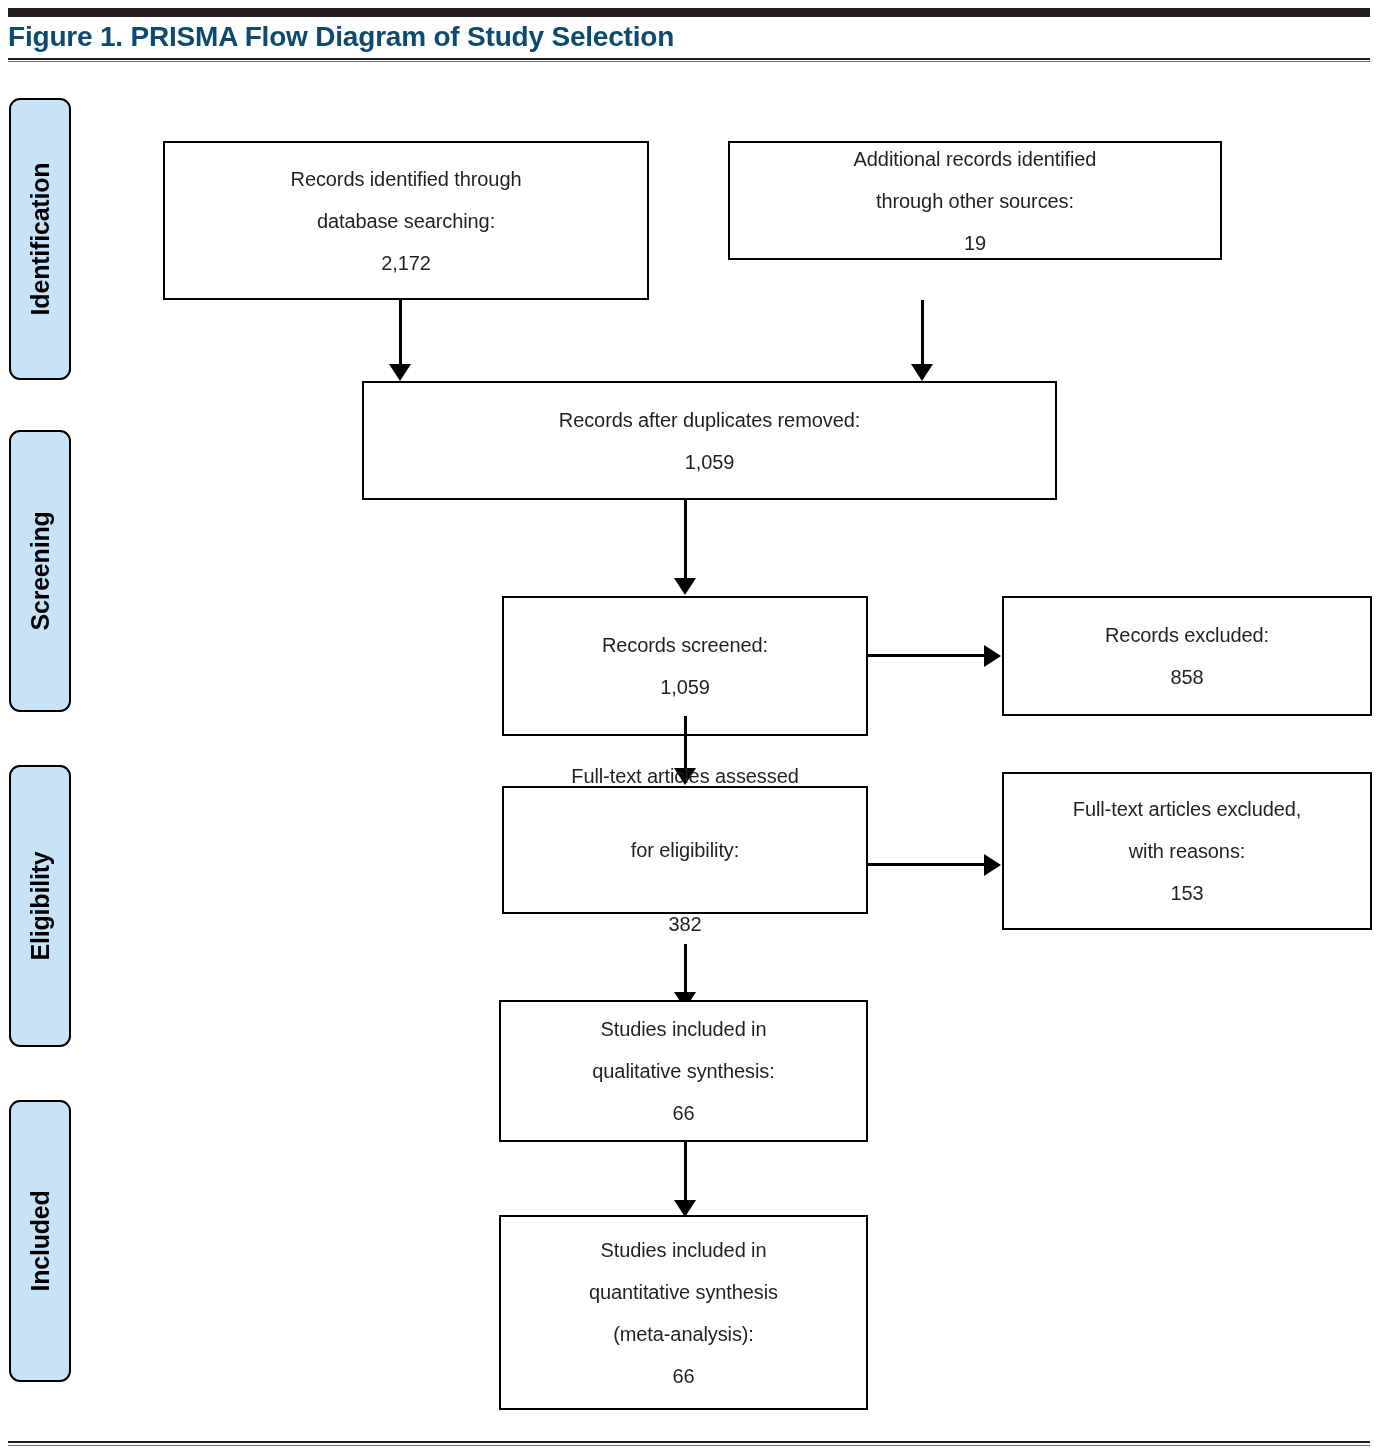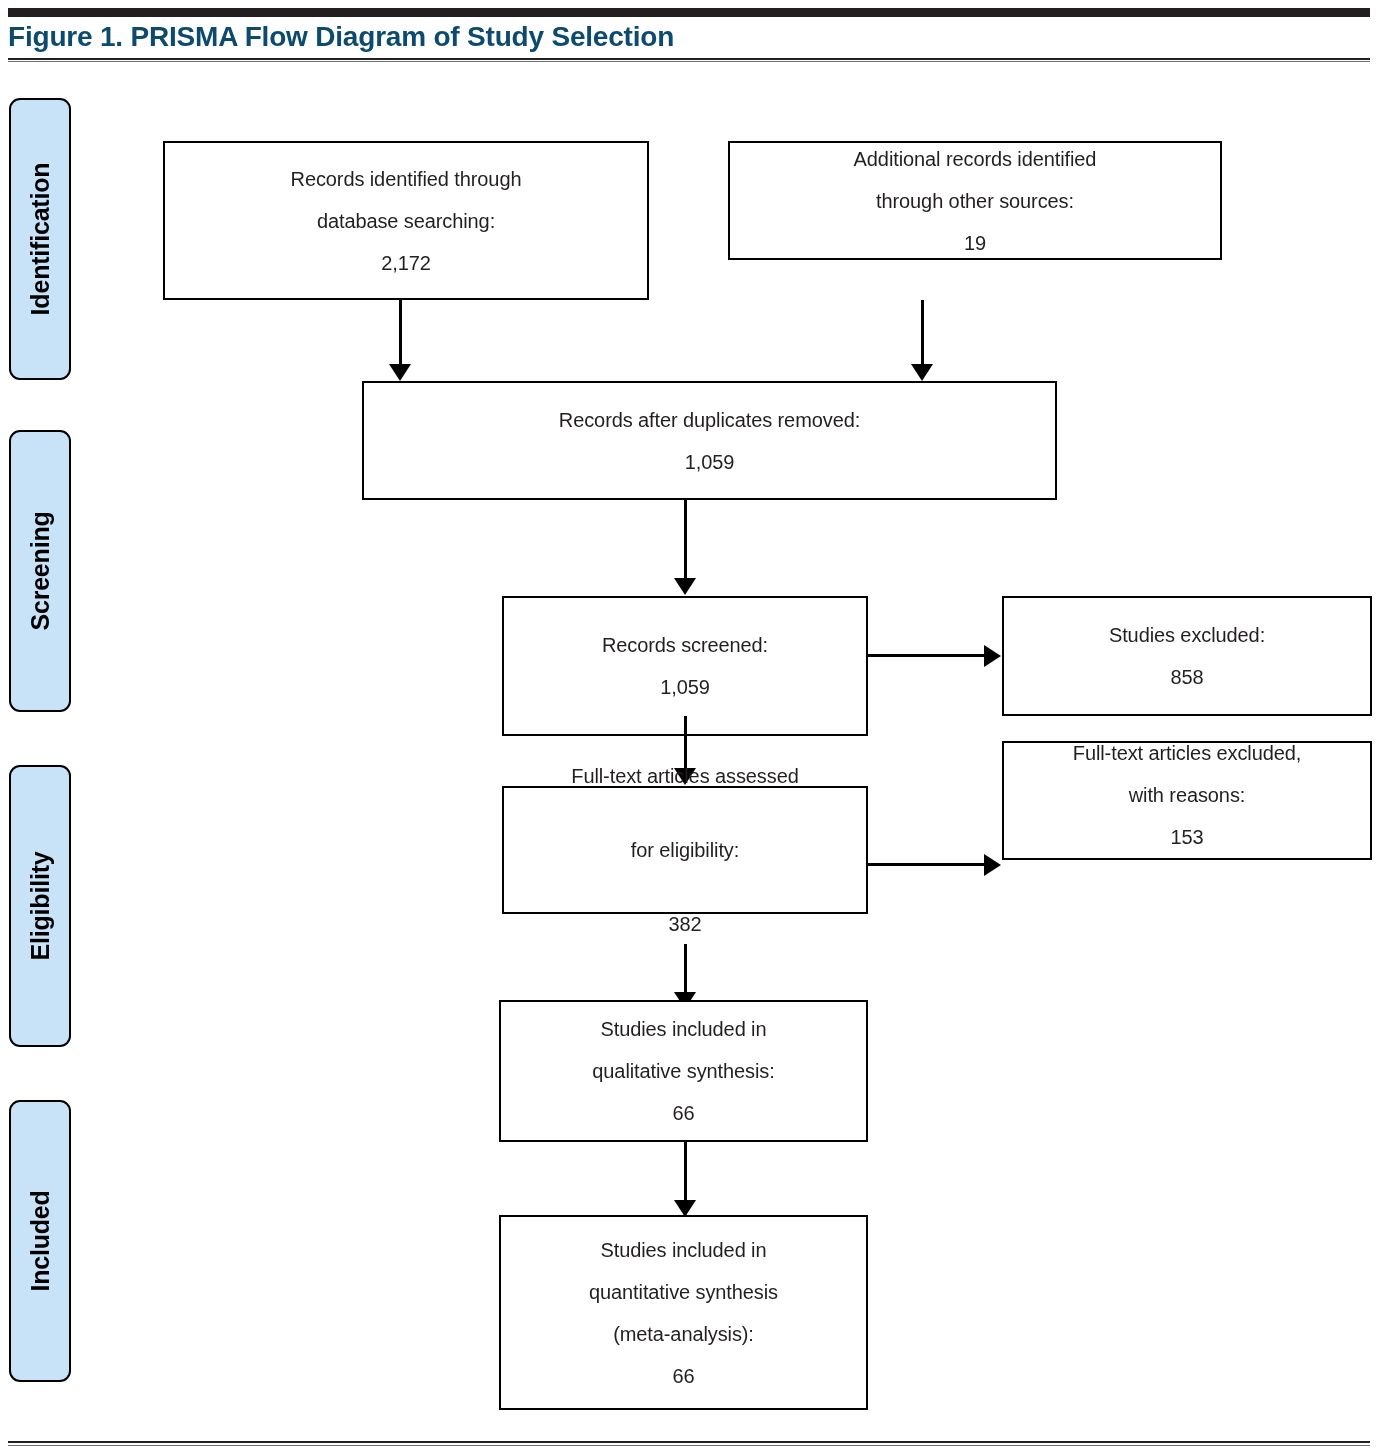--- a/index.html
+++ b/index.html
@@ -187,37 +187,37 @@
 
   <div class="node" style="left:502px; top:596px; width:366px; height:140px;">
     <span class="line">Records screened:</span>
     <span class="line">1,059</span>
   </div>
 
   <div class="hline" style="left:868px; top:654px; width:117px;"></div>
   <div class="arrow-right" style="left:984px; top:645px;"></div>
 
   <div class="node" style="left:1002px; top:596px; width:370px; height:120px;">
-    <span class="line">Studies excluded:</span>
+    <span class="line">Records excluded:</span>
     <span class="line">858</span>
   </div>
 
   <div class="vline" style="left:684px; top:716px; height:54px;"></div>
   <div class="arrow-down" style="left:674px; top:768px;"></div>
 
   <div class="node" style="left:502px; top:786px; width:366px; height:128px;gap:32px;">
     <span class="line">Full-text articles assessed</span>
     <span class="line">for eligibility:</span>
     <span class="line">382</span>
   </div>
 
   <div class="hline" style="left:868px; top:863px; width:117px;"></div>
   <div class="arrow-right" style="left:984px; top:854px;"></div>
 
-  <div class="node" style="left:1002px; top:741px; width:370px; height:119px;justify-content:flex-end;">
+  <div class="node" style="left:1002px; top:772px; width:370px; height:158px;">
     <span class="line">Full-text articles excluded,</span>
     <span class="line">with reasons:</span>
     <span class="line">153</span>
   </div>
 
   <div class="vline" style="left:684px; top:944px; height:50px;"></div>
   <div class="arrow-down" style="left:674px; top:992px;"></div>
 
   <div class="node" style="left:499px; top:1000px; width:369px; height:142px;">
     <span class="line">Studies included in</span>

